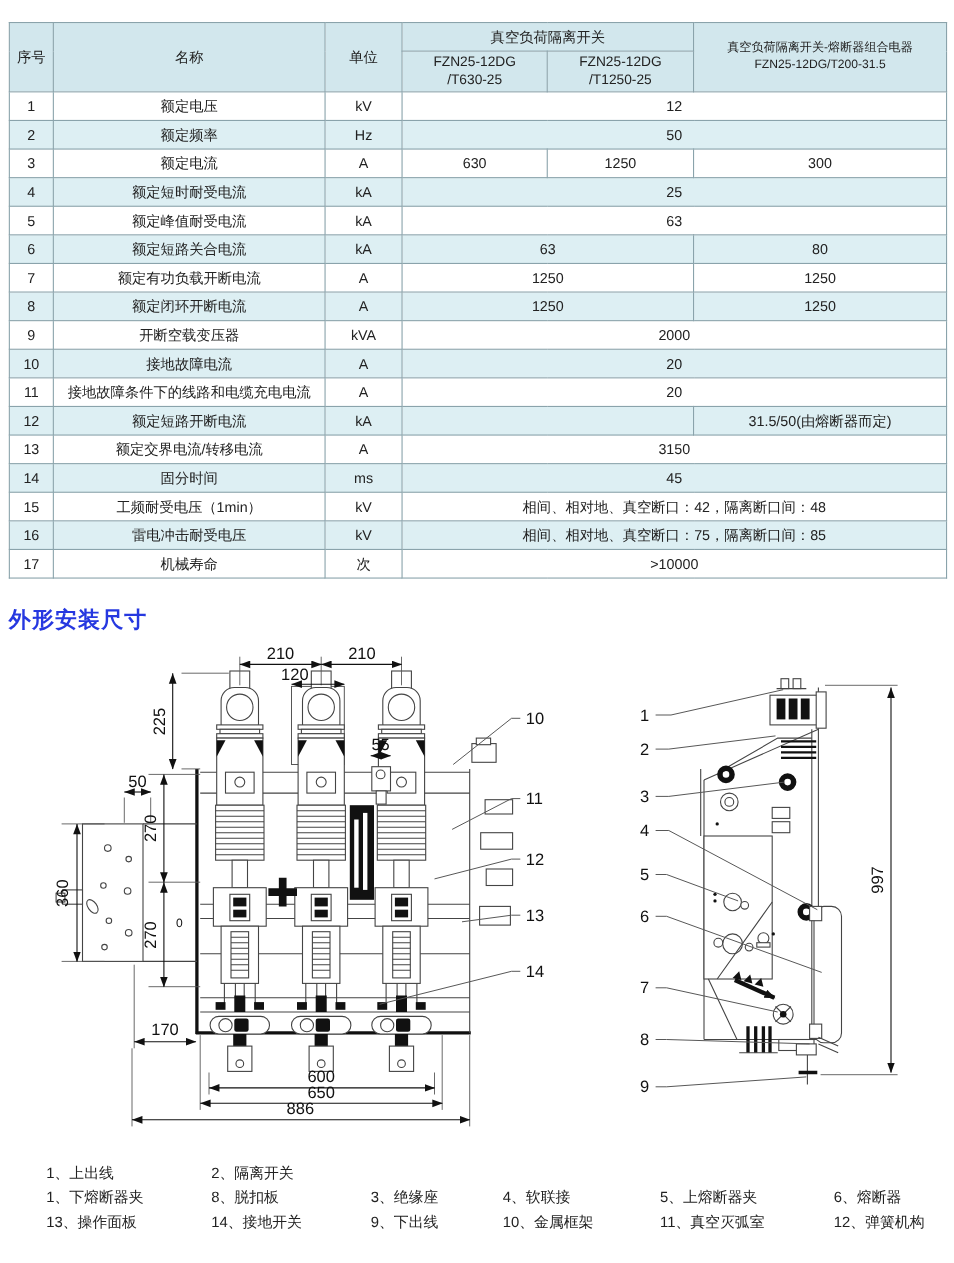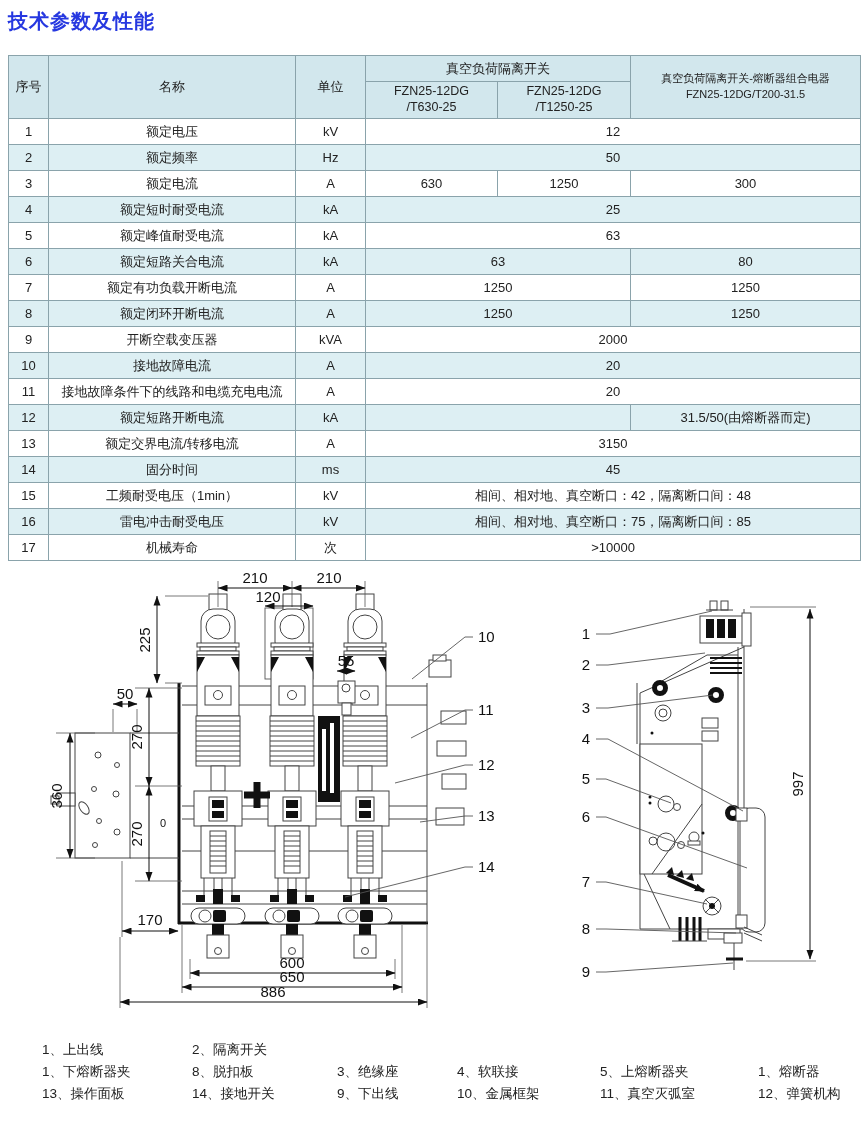--- a/index.html
+++ b/index.html
@@ -31,21 +31,20 @@
   .thick{stroke:#111;stroke-width:3;}
 
   .legend{margin:4px 0 0 42px;display:grid;grid-template-columns:150px 145px 120px 143px 158px 1fr;
           font-size:13.5px;color:#222;line-height:22px;}
 </style>
 </head>
 <body>
 
 <div class="page">
 
-  <div class="sec-title">技术参数及性能</div>
 
   <table class="spec">
     <colgroup>
       <col style="width:40px">
         <col style="width:247px">
         <col style="width:70px">
       <col style="width:132px">
         <col style="width:133px">
         <col style="width:230px">
     </colgroup>
@@ -170,20 +169,21 @@
         </tr>
       <tr>
           <td>17</td>
           <td class="c-name">机械寿命</td>
           <td>次</td>
           <td colspan="3">&gt;10000</td>
         </tr>
     </tbody>
   </table>
 
+  <div class="sec-title second">外形安装尺寸</div>
 
   <div class="drawing-wrap">
   <svg width="867" height="470" viewBox="0 0 867 470">
     <defs>
       <marker id="ae" markerWidth="11" markerHeight="8" refX="9" refY="3.5" orient="auto" markerUnits="userSpaceOnUse">
             <path d="M0 0 L9.5 3.5 L0 7 Z" fill="#111"></path>
           </marker>
       <marker id="as" markerWidth="11" markerHeight="8" refX="0.5" refY="3.5" orient="auto" markerUnits="userSpaceOnUse">
             <path d="M10 0 L0.5 3.5 L10 7 Z" fill="#111"></path>
           </marker>
@@ -414,21 +414,21 @@
     <span>2、隔离开关</span>
     <span></span>
     <span></span>
     <span></span>
     <span></span>
     <span>1、下熔断器夹</span>
     <span>8、脱扣板</span>
     <span>3、绝缘座</span>
     <span>4、软联接</span>
     <span>5、上熔断器夹</span>
-    <span>1、熔断器</span>
+    <span>6、熔断器</span>
     <span>13、操作面板</span>
     <span>14、接地开关</span>
     <span>9、下出线</span>
     <span>10、金属框架</span>
     <span>11、真空灭弧室</span>
     <span>12、弹簧机构</span>
   </div>
 
 </div>
 

